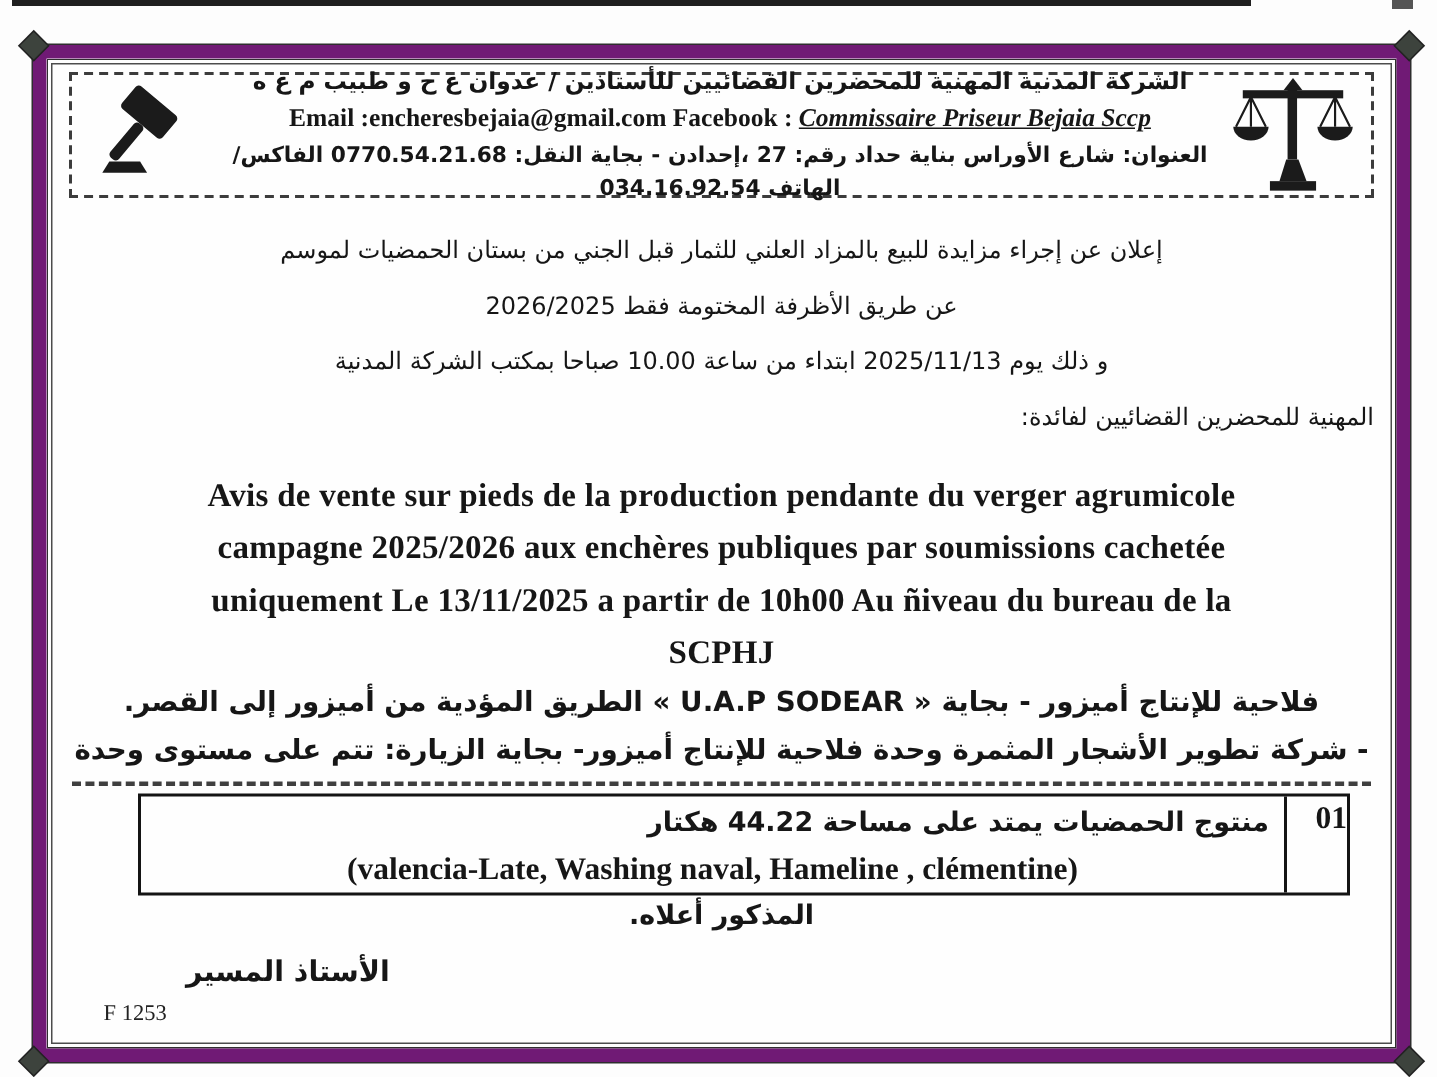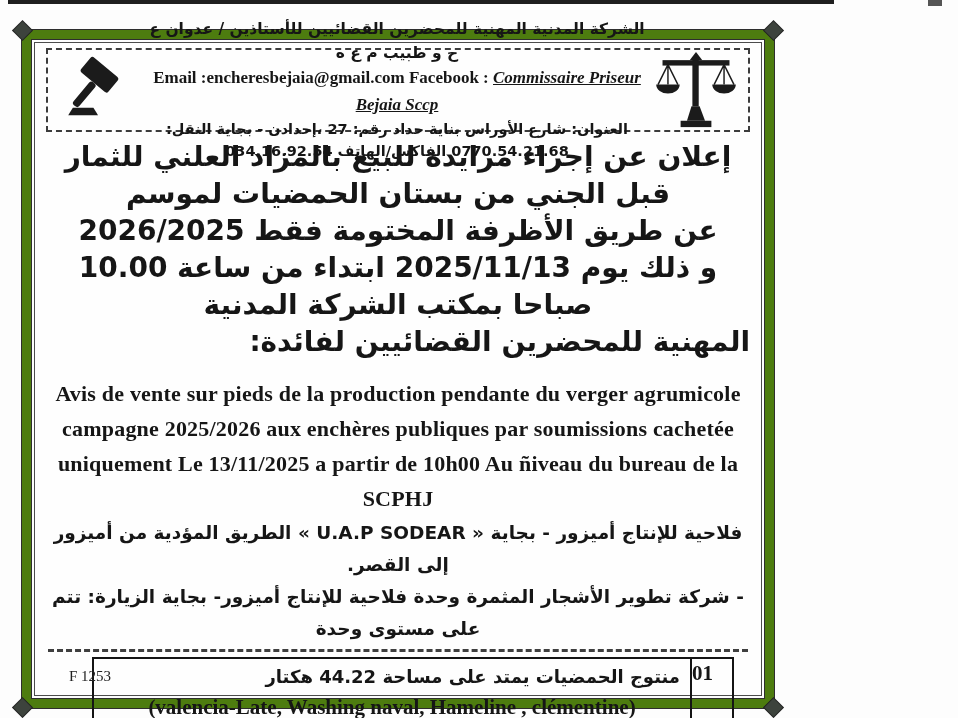--- a/index.html
+++ b/index.html
@@ -5,55 +5,55 @@
   * { margin:0; padding:0; box-sizing:border-box; }
   html,body { background:#ffffff; }
   body { font-family:"DejaVu Sans", sans-serif; color:#161616; }
   .page { position:relative; width:958px; height:718px; background:#fdfdfd; overflow:hidden; }
 
   
   .scan-line { position:absolute; top:0; left:8px; width:826px; height:4px; background:#1f1f1f; }
   .scan-tick { position:absolute; top:0; left:928px; width:14px; height:6px; background:#555; }
 
   
-  .frame { position:absolute; top:30px; left:22px; width:752px; height:678px;
-           border:9px solid #4d7c0f; box-shadow:0 0 0 1px #2e2e2e, inset 0 0 0 1px #2e2e2e; }
+  .frame { position:absolute; top:30px; left:22px; width:918px; height:678px;
+           border:9px solid #701a75; box-shadow:0 0 0 1px #2e2e2e, inset 0 0 0 1px #2e2e2e; }
   .frame-pad { position:absolute; inset:3px; border:1px solid #4c4c4c; background:#fefefe; }
   .corner { position:absolute; width:13px; height:13px; background:#3d433d; transform:rotate(45deg); box-shadow:0 0 0 1px #222; }
   .c-tl { top:-15px; left:-15px; } .c-tr { top:-15px; right:-15px; }
   .c-bl { bottom:-15px; left:-15px; } .c-br { bottom:-15px; right:-15px; }
 
   .content { position:absolute; inset:0; padding:5px 11px 4px 11px; direction:rtl; }
 
   
   .header-box { border:2px dashed #3c3c3c; height:84px; display:flex; direction:ltr;
                 align-items:center; padding:2px 8px; gap:6px; }
   .hdr-icon { flex:0 0 86px; display:flex; align-items:center; justify-content:center; }
   .hdr-text { flex:1 1 auto; text-align:center; line-height:1.55; }
   .hdr-ar1 { direction:rtl; font-size:15.5px; font-weight:bold; letter-spacing:-0.2px; }
   .hdr-email { direction:ltr; font-family:"Liberation Serif", serif; font-size:17px; font-weight:bold; }
   .hdr-email .fb { font-style:italic; text-decoration:underline; }
   .hdr-addr { direction:rtl; font-size:14.5px; font-weight:bold; }
 
   
-  .ar-ann { margin-top:6px; font-weight:bold; font-size:28px; line-height:37px; text-align:center; }
+  .ar-ann { margin-top:16px; font-weight:normal; font-size:16px; line-height:37px; text-align:center; }
   .ar-ann .ln4 { text-align:right; }
 
   
   .fr-ann { direction:ltr; font-family:"Liberation Serif", serif; font-weight:bold;
             font-size:22px; line-height:35px; text-align:center; margin-top:16px; letter-spacing:0.2px; }
 
   
   .company { font-weight:bold; font-size:18.5px; line-height:32px; text-align:center; margin-top:1px; }
 
   .dash-sep { border-top:3px dashed #3f3f3f; margin:4px 2px 5px 2px; }
 
   
   .lot-table { display:flex; direction:rtl; border:2px solid #141414; margin:0 16px 0 46px; height:68px; }
-  .lot-num { flex:0 0 42px; border-left:2px solid #141414; text-align:left;
+  .lot-num { flex:0 0 42px; border-left:2px solid #141414; text-align:right;
              font-family:"Liberation Serif", serif; font-weight:bold; font-size:21px; padding-top:2px; }
   .lot-desc { flex:1 1 auto; padding:3px 10px; }
   .lot-ar { font-weight:bold; font-size:18px; text-align:right; padding-left:14px; line-height:30px; }
   .lot-fr { direction:ltr; font-family:"Liberation Serif", serif; font-weight:bold;
             font-size:21px; text-align:center; line-height:30px; }
 
   
   .terms { margin-top:7px; font-weight:bold; font-size:18px; line-height:27px; text-align:right; }
   .terms .u { text-decoration:underline; }
   .terms-l2 { text-align:center; font-weight:bold; font-size:18px; line-height:27px; }

